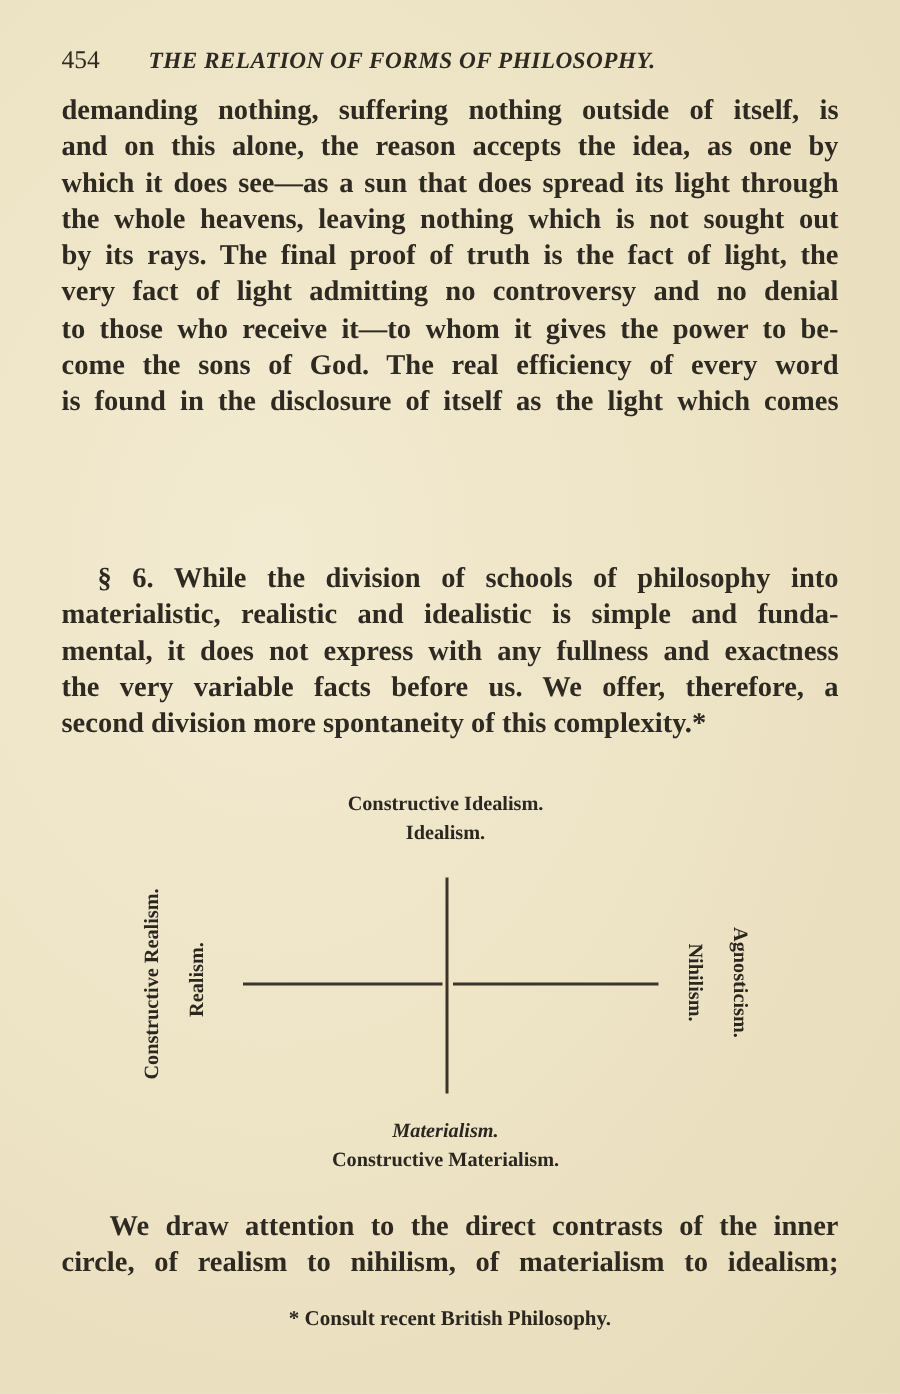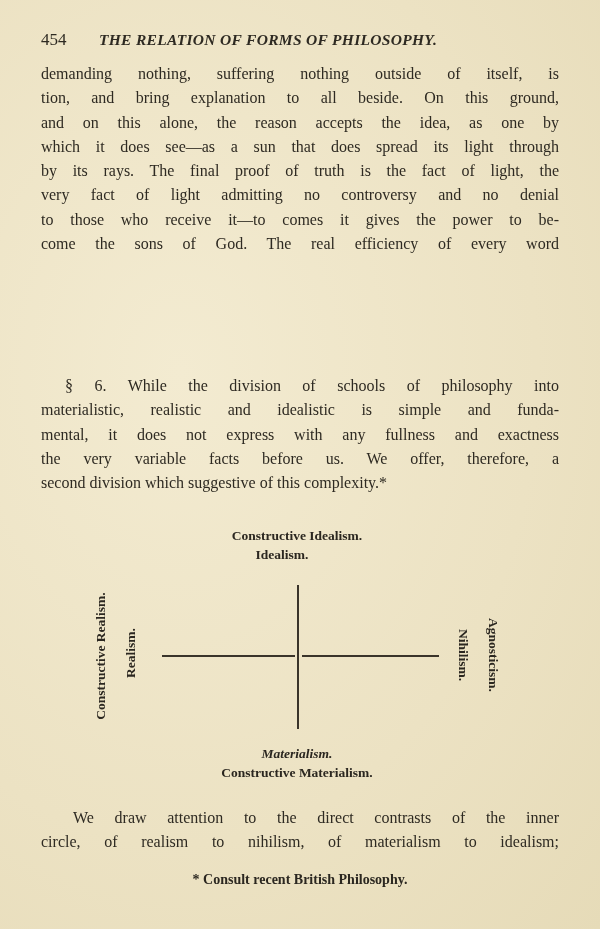--- a/index.html
+++ b/index.html
@@ -7,21 +7,21 @@
       width: 600px; height: 929px; position: relative; overflow: hidden;
       background: #efe6c9;
       background-image: radial-gradient(ellipse at 30% 40%, #f3ebd1 0%, #ece2c3 60%, #e6dbb8 100%);
       font-family: "Liberation Serif", "DejaVu Serif", serif;
       color: #2e2a22;
     }
     .abs { position: absolute; }
     .header { left: 41px; top: 30px; font-size: 17px; white-space: nowrap; }
     .header .pnum { display: inline-block; width: 58px; }
     .header .rtitle { font-style: italic; font-weight: bold; letter-spacing: 0.3px; font-size: 15.5px; margin-top: 28px; }
-    .para { left: 41px; width: 518px; font-size: 16px; line-height: 24.3px; }
+    .para { left: 41px; width: 518px; font-size: 19px; line-height: 24.3px; font-weight: bold; }
     .line { display: block; text-align: justify; text-align-last: justify; white-space: nowrap; }
     .line.last { text-align-last: left; }
     .line.indent { padding-left: 24px; }
     .dlabel { font-size: 13.5px; font-weight: bold; white-space: nowrap; color: #2b2720; }
     .center { transform: translateX(-50%); text-align: right; }
     .rot-ccw { transform-origin: center center; transform: translate(-50%, -50%) rotate(-90deg); }
     .rot-cw { transform-origin: center center; transform: translate(-50%, -50%) rotate(90deg); }
     .vline { left: 297px; top: 585px; width: 1.6px; height: 144px; background: #3a342a; }
     .hline { top: 655px; height: 1.6px; background: #3a342a; }
     .footnote { left: 0; width: 600px; text-align: center; top: 872px; font-size: 14px; font-weight: bold; color: #2b2720; }
@@ -29,40 +29,41 @@
   </style>
 </head>
 <body>
 
 <div class="abs header">
   <span class="pnum">454</span><span class="rtitle">THE RELATION OF FORMS OF PHILOSOPHY.</span>
 </div>
 
 <div class="abs para" style="top:62px;">
   <span class="line">demanding nothing, suffering nothing outside of itself, is</span>
-  <span class="line">tion, and bring explanation to all beside. On this ground,</span>
   <span class="line">and on this alone, the reason accepts the idea, as one by</span>
   <span class="line">which it does see—as a sun that does spread its light through</span>
+  <span class="line">the whole heavens, leaving nothing which is not sought out</span>
   <span class="line">by its rays. The final proof of truth is the fact of light, the</span>
   <span class="line">very fact of light admitting no controversy and no denial</span>
-  <span class="line">to those who receive it—to comes it gives the power to be-</span>
+  <span class="line">to those who receive it—to whom it gives the power to be-</span>
   <span class="line">come the sons of God. The real efficiency of every word</span>
+  <span class="line">is found in the disclosure of itself as the light which comes</span>
 </div>
 
 <div class="abs para" style="top:374px;">
   <span class="line indent">§ 6. While the division of schools of philosophy into</span>
   <span class="line">materialistic, realistic and idealistic is simple and funda-</span>
   <span class="line">mental, it does not express with any fullness and exactness</span>
   <span class="line">the very variable facts before us. We offer, therefore, a</span>
-  <span class="line last">second division which suggestive of this complexity.*</span>
+  <span class="line last">second division more spontaneity of this complexity.*</span>
 </div>
 
 <div>
   <div class="abs dlabel center" style="left:297px; top:528px;">Constructive Idealism.</div>
-  <div class="abs dlabel center" style="left:282px; top:547px;">Idealism.</div>
+  <div class="abs dlabel center" style="left:297px; top:547px;">Idealism.</div>
 
   <div class="abs dlabel rot-ccw" style="left:101px; top:656px;">Constructive Realism.</div>
   <div class="abs dlabel rot-ccw" style="left:131px; top:653px;">Realism.</div>
 
   <div class="abs vline"></div>
   <div class="abs hline" style="left:162px; width:133px;"></div>
   <div class="abs hline" style="left:302px; width:137px;"></div>
 
   <div class="abs dlabel rot-cw" style="left:463px; top:655px;">Nihilism.</div>
   <div class="abs dlabel rot-cw" style="left:493px; top:655px;">Agnosticism.</div>

